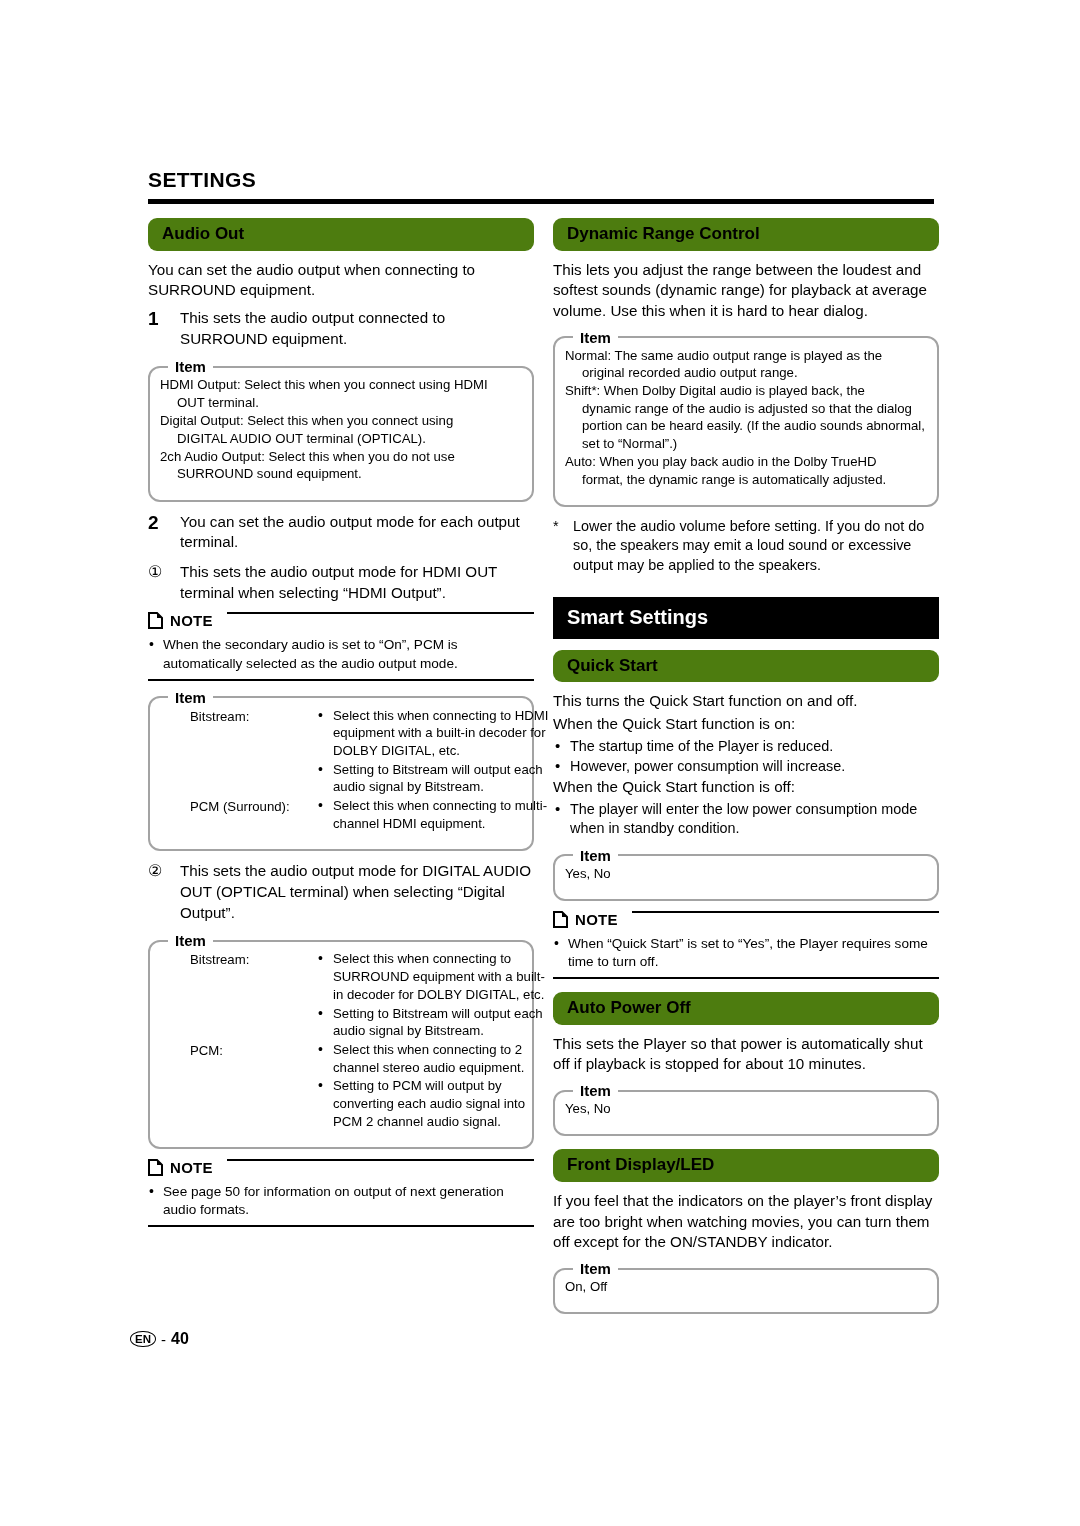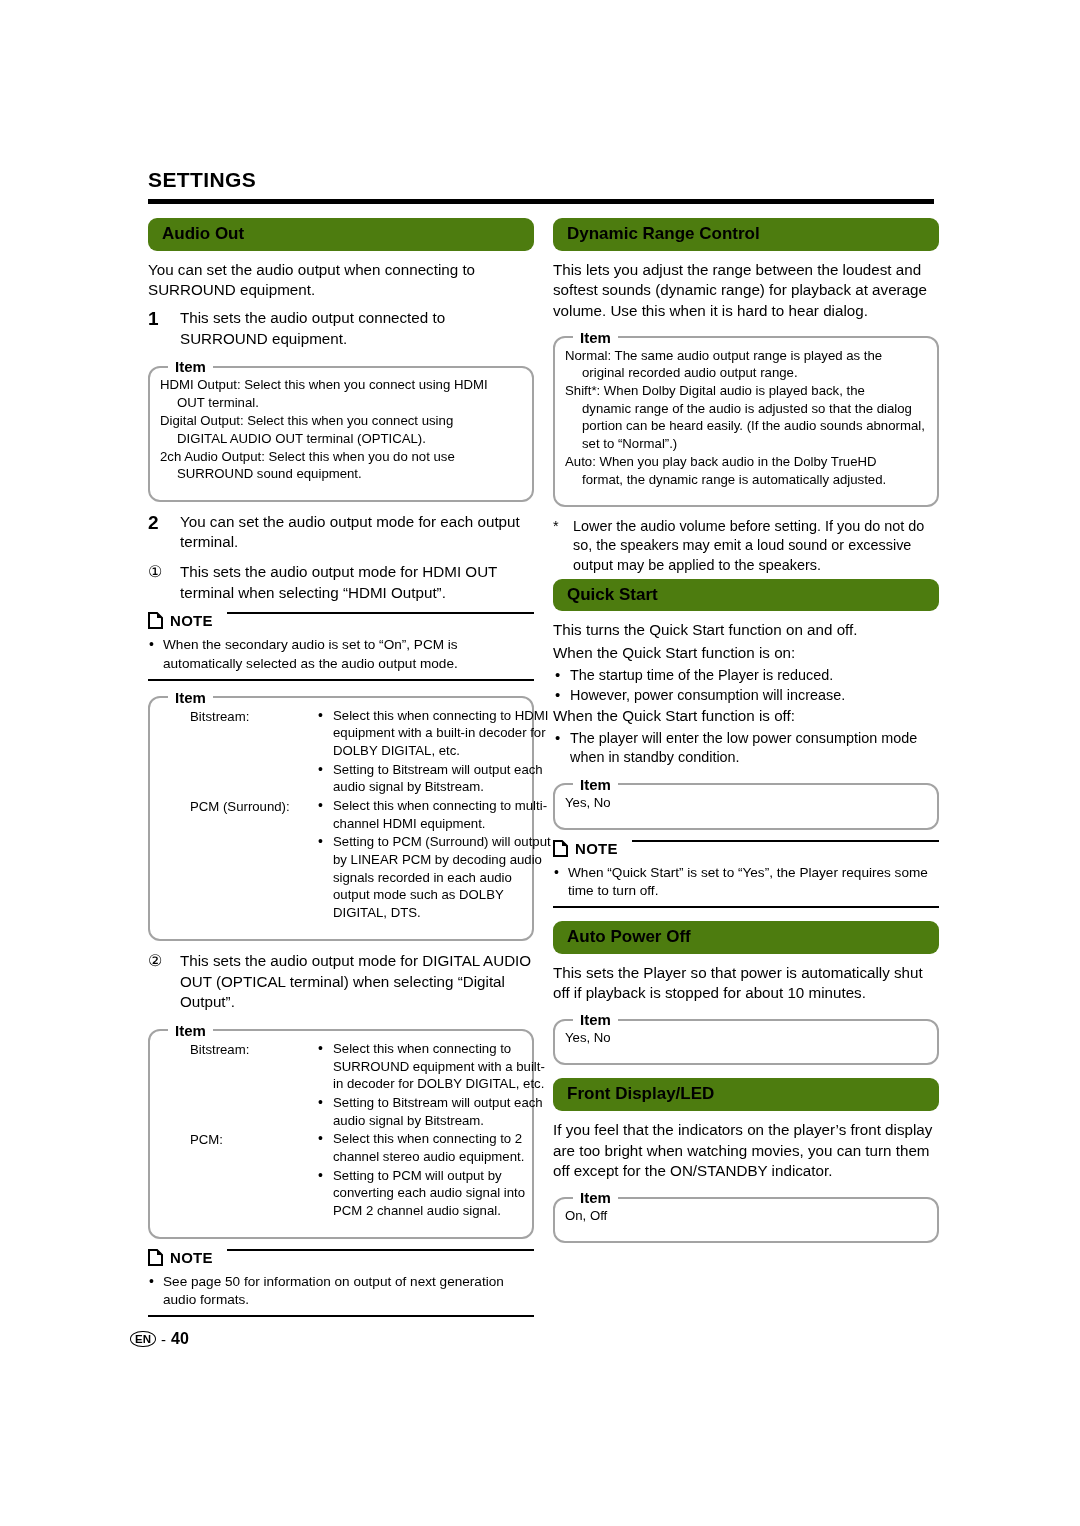--- a/index.html
+++ b/index.html
@@ -301,21 +301,20 @@
           <div class="label">Bitstream:</div>
           <div class="bullets">
             <div class="bul">Select this when connecting to HDMI equipment with a built-in decoder for DOLBY DIGITAL, etc.</div>
             <div class="bul">Setting to Bitstream will output each audio signal by Bitstream.</div>
           </div>
         </div>
         <div class="itemrow">
           <div class="label">PCM (Surround):</div>
           <div class="bullets">
             <div class="bul">Select this when connecting to multi-channel HDMI equipment.</div>
-            <div class="bul">Setting to PCM (Surround) will output by LINEAR PCM by decoding audio signals recorded in each audio output mode such as DOLBY DIGITAL, DTS.</div>
           </div>
         </div>
       </div>
     </fieldset>
 
     <div class="step">
       <div class="num circ">②</div>
       <div class="txt">This sets the audio output mode for DIGITAL AUDIO OUT (OPTICAL terminal) when selecting “Digital Output”.</div>
     </div>
 
@@ -375,20 +374,21 @@
         <span>Auto: When you play back audio in the Dolby TrueHD</span>
         <span class="hang">format, the dynamic range is automatically adjusted.</span>
       </div>
     </fieldset>
 
     <div class="footnote">
       <div class="star">*</div>
       <div class="ftxt">Lower the audio volume before setting. If you do not do so, the speakers may emit a loud sound or excessive output may be applied to the speakers.</div>
     </div>
 
+    <div class="banner">Smart Settings</div>
 
     <div class="bar">Quick Start</div>
     <p class="body tight">This turns the Quick Start function on and off.</p>
     <p class="body tight">When the Quick Start function is on:</p>
     <div class="plainbul">The startup time of the Player is reduced.</div>
     <div class="plainbul">However, power consumption will increase.</div>
     <p class="body tight">When the Quick Start function is off:</p>
     <div class="plainbul">The player will enter the low power consumption mode when in standby condition.</div>
 
     <fieldset class="itembox" style="margin-top:8px;">

